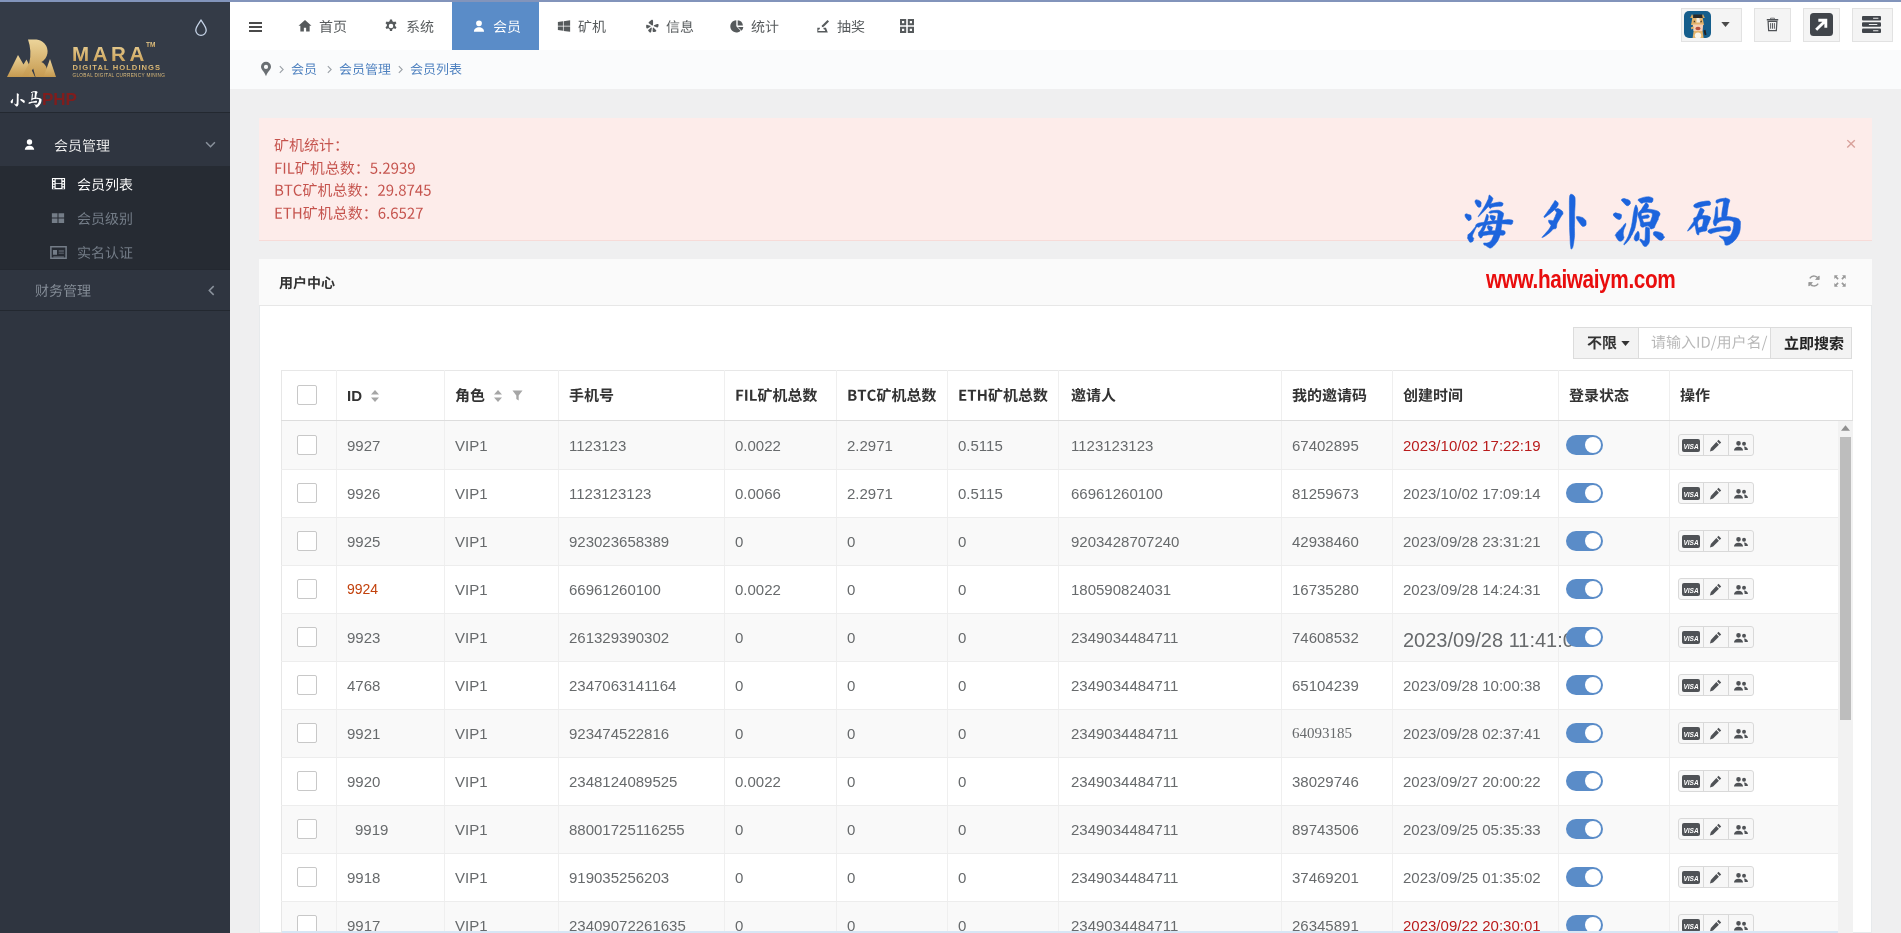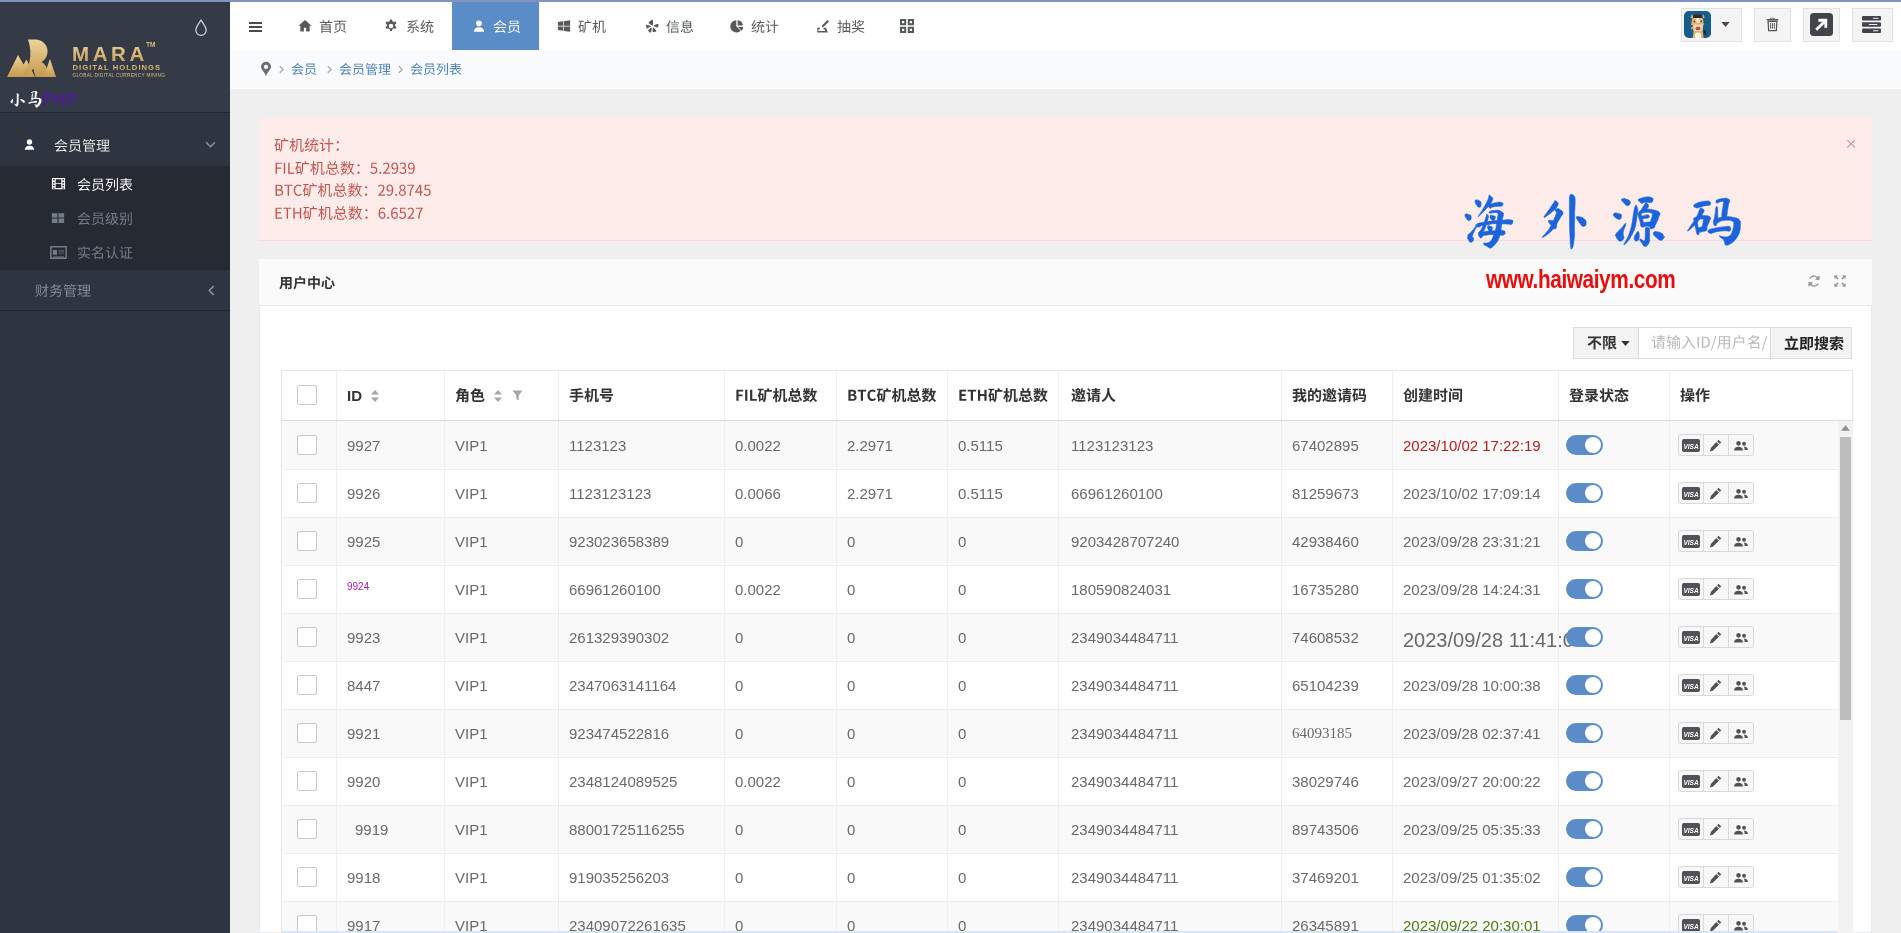--- a/index.html
+++ b/index.html
@@ -121,21 +121,21 @@
 <g fill="url(#gold)">
 <path d="M1 39L12 17l5.5 9.5 3-5 8.5 17.5z"></path>
 <path d="M22 1.5h8.5a12 12 0 0 1 8 4 12 12 0 0 1-3.2 18.6 9.5 9.5 0 0 1 3.5 14.9h-9.3l-2.3-8.5-5.7 8.5h-6L23.3 25A42 42 0 0 0 22 1.5z"></path>
 <path d="M44 21l6 18H37.5z"></path>
 <text x="66" y="23" font-family="Liberation Sans,sans-serif" font-size="20.5" font-weight="bold" letter-spacing="3.6">MARA</text>
 <text x="66.5" y="31.5" font-family="Liberation Sans,sans-serif" font-size="7.6" font-weight="bold" letter-spacing="1.05">DIGITAL HOLDINGS</text>
 <text x="66.5" y="38.8" font-family="Liberation Sans,sans-serif" font-size="4.7" letter-spacing="0.3">GLOBAL DIGITAL CURRENCY MINING</text>
 <text x="140" y="9" font-family="Liberation Sans,sans-serif" font-size="6.5" font-weight="bold">TM</text>
 </g>
   </svg>
-<div class="abs" style="left:42px;top:90px;font-size:17px;font-weight:bold;color:#4c1d95;font-family:'Liberation Sans',sans-serif">PHP</div>
+<div class="abs" style="left:42px;top:90px;font-size:17px;font-weight:bold;color:#7f1d1d;font-family:'Liberation Sans',sans-serif">PHP</div>
 <div class="abs" style="left:0;top:112px;width:230px;height:1px;background:#232830"></div>
 <svg class="abs" style="left:23px;top:138px" width="13" height="13" fill="#ffffff">
     <use href="#i-user"></use>
   </svg>
 <svg class="abs" style="left:205px;top:141px" width="11" height="7" stroke="#8a929c">
     <use href="#i-chevd"></use>
   </svg>
 <div class="abs" style="left:0;top:166px;width:230px;height:103px;background:#262b33"></div>
 <svg class="abs" style="left:51px;top:176px" width="15" height="15" fill="#ffffff">
     <use href="#i-film"></use>
@@ -352,21 +352,21 @@
     <rect width="18" height="13" rx="2" fill="#4f5256"></rect>
     <text x="9" y="9.5" text-anchor="middle" font-family="Liberation Sans,sans-serif" font-style="italic" font-size="6.5" font-weight="bold" fill="#fff">VISA</text>
   </svg>
 <svg class="abs" style="left:1709px;top:534.5px" width="13" height="13" fill="#4f5256">
     <use href="#i-pencil"></use>
   </svg>
 <svg class="abs" style="left:1733px;top:534.5px" width="16" height="13" fill="#4f5256">
     <use href="#i-users"></use>
   </svg>
 <div class="abs" style="left:297px;top:579px;width:20px;height:20px;background:#fff;border:1px solid #c8c8c8;border-radius:2px"></div>
-<div class="abs" style="left:347px;top:580.5px;font-size:10px;color:#a21caf;font-family:'Liberation Sans',sans-serif">9924</div>
+<div class="abs" style="left:347px;top:580.5px;font-size:14px;color:#c2410c;font-family:'Liberation Sans',sans-serif">9924</div>
 <div class="abs" style="left:455px;top:580.5px;font-size:15px;color:#676a6c;font-family:'Liberation Sans',sans-serif">VIP1</div>
 <div class="abs" style="left:569px;top:580.5px;font-size:15px;color:#676a6c;font-family:'Liberation Sans',sans-serif">66961260100</div>
 <div class="abs" style="left:735px;top:580.5px;font-size:15px;color:#676a6c;font-family:'Liberation Sans',sans-serif">0.0022</div>
 <div class="abs" style="left:847px;top:580.5px;font-size:15px;color:#676a6c;font-family:'Liberation Sans',sans-serif">0</div>
 <div class="abs" style="left:958px;top:580.5px;font-size:15px;color:#676a6c;font-family:'Liberation Sans',sans-serif">0</div>
 <div class="abs" style="left:1071px;top:580.5px;font-size:15px;color:#676a6c;font-family:'Liberation Sans',sans-serif">180590824031</div>
 <div class="abs" style="left:1292px;top:580.5px;font-size:15px;color:#676a6c;font-family:'Liberation Sans',sans-serif">16735280</div>
 <div class="abs" style="left:1403px;top:580.5px;font-size:15px;color:#676a6c;font-family:'Liberation Sans',sans-serif">2023/09/28 14:24:31</div>
 <div class="abs" style="left:1566px;top:579.0px;width:37px;height:20px;background:#5a8cc8;border-radius:10px"></div>
 <div class="abs" style="left:1585.0px;top:581.0px;width:16px;height:16px;background:#fff;border-radius:8px"></div>
@@ -402,21 +402,21 @@
     <rect width="18" height="13" rx="2" fill="#4f5256"></rect>
     <text x="9" y="9.5" text-anchor="middle" font-family="Liberation Sans,sans-serif" font-style="italic" font-size="6.5" font-weight="bold" fill="#fff">VISA</text>
   </svg>
 <svg class="abs" style="left:1709px;top:630.5px" width="13" height="13" fill="#4f5256">
     <use href="#i-pencil"></use>
   </svg>
 <svg class="abs" style="left:1733px;top:630.5px" width="16" height="13" fill="#4f5256">
     <use href="#i-users"></use>
   </svg>
 <div class="abs" style="left:297px;top:675px;width:20px;height:20px;background:#fff;border:1px solid #c8c8c8;border-radius:2px"></div>
-<div class="abs" style="left:347px;top:676.5px;font-size:15px;color:#676a6c;font-family:'Liberation Sans',sans-serif">8447</div>
+<div class="abs" style="left:347px;top:676.5px;font-size:15px;color:#676a6c;font-family:'Liberation Sans',sans-serif">4768</div>
 <div class="abs" style="left:455px;top:676.5px;font-size:15px;color:#676a6c;font-family:'Liberation Sans',sans-serif">VIP1</div>
 <div class="abs" style="left:569px;top:676.5px;font-size:15px;color:#676a6c;font-family:'Liberation Sans',sans-serif">2347063141164</div>
 <div class="abs" style="left:735px;top:676.5px;font-size:15px;color:#676a6c;font-family:'Liberation Sans',sans-serif">0</div>
 <div class="abs" style="left:847px;top:676.5px;font-size:15px;color:#676a6c;font-family:'Liberation Sans',sans-serif">0</div>
 <div class="abs" style="left:958px;top:676.5px;font-size:15px;color:#676a6c;font-family:'Liberation Sans',sans-serif">0</div>
 <div class="abs" style="left:1071px;top:676.5px;font-size:15px;color:#676a6c;font-family:'Liberation Sans',sans-serif">2349034484711</div>
 <div class="abs" style="left:1292px;top:676.5px;font-size:15px;color:#676a6c;font-family:'Liberation Sans',sans-serif">65104239</div>
 <div class="abs" style="left:1403px;top:676.5px;font-size:15px;color:#676a6c;font-family:'Liberation Sans',sans-serif">2023/09/28 10:00:38</div>
 <div class="abs" style="left:1566px;top:675.0px;width:37px;height:20px;background:#5a8cc8;border-radius:10px"></div>
 <div class="abs" style="left:1585.0px;top:677.0px;width:16px;height:16px;background:#fff;border-radius:8px"></div>
@@ -535,21 +535,21 @@
   </svg>
 <div class="abs" style="left:297px;top:915px;width:20px;height:20px;background:#fff;border:1px solid #c8c8c8;border-radius:2px"></div>
 <div class="abs" style="left:347px;top:916.5px;font-size:15px;color:#676a6c;font-family:'Liberation Sans',sans-serif">9917</div>
 <div class="abs" style="left:455px;top:916.5px;font-size:15px;color:#676a6c;font-family:'Liberation Sans',sans-serif">VIP1</div>
 <div class="abs" style="left:569px;top:916.5px;font-size:15px;color:#676a6c;font-family:'Liberation Sans',sans-serif">23409072261635</div>
 <div class="abs" style="left:735px;top:916.5px;font-size:15px;color:#676a6c;font-family:'Liberation Sans',sans-serif">0</div>
 <div class="abs" style="left:847px;top:916.5px;font-size:15px;color:#676a6c;font-family:'Liberation Sans',sans-serif">0</div>
 <div class="abs" style="left:958px;top:916.5px;font-size:15px;color:#676a6c;font-family:'Liberation Sans',sans-serif">0</div>
 <div class="abs" style="left:1071px;top:916.5px;font-size:15px;color:#676a6c;font-family:'Liberation Sans',sans-serif">2349034484711</div>
 <div class="abs" style="left:1292px;top:916.5px;font-size:15px;color:#676a6c;font-family:'Liberation Sans',sans-serif">26345891</div>
-<div class="abs" style="left:1403px;top:916.5px;font-size:15px;color:#4d7c0f;font-family:'Liberation Sans',sans-serif">2023/09/22 20:30:01</div>
+<div class="abs" style="left:1403px;top:916.5px;font-size:15px;color:#b91c1c;font-family:'Liberation Sans',sans-serif">2023/09/22 20:30:01</div>
 <div class="abs" style="left:1566px;top:915.0px;width:37px;height:20px;background:#5a8cc8;border-radius:10px"></div>
 <div class="abs" style="left:1585.0px;top:917.0px;width:16px;height:16px;background:#fff;border-radius:8px"></div>
 <div class="abs" style="left:1678px;top:914.0px;width:76px;height:22px;background:#f7f7f7;border:1px solid #d9d9d9;border-radius:3px"></div>
 <div class="abs" style="left:1703px;top:914.0px;width:1px;height:22px;background:#d9d9d9"></div>
 <div class="abs" style="left:1728px;top:914.0px;width:1px;height:22px;background:#d9d9d9"></div>
 <svg class="abs" style="left:1682px;top:918.5px" width="18" height="13">
     <rect width="18" height="13" rx="2" fill="#4f5256"></rect>
     <text x="9" y="9.5" text-anchor="middle" font-family="Liberation Sans,sans-serif" font-style="italic" font-size="6.5" font-weight="bold" fill="#fff">VISA</text>
   </svg>
 <svg class="abs" style="left:1709px;top:918.5px" width="13" height="13" fill="#4f5256">

